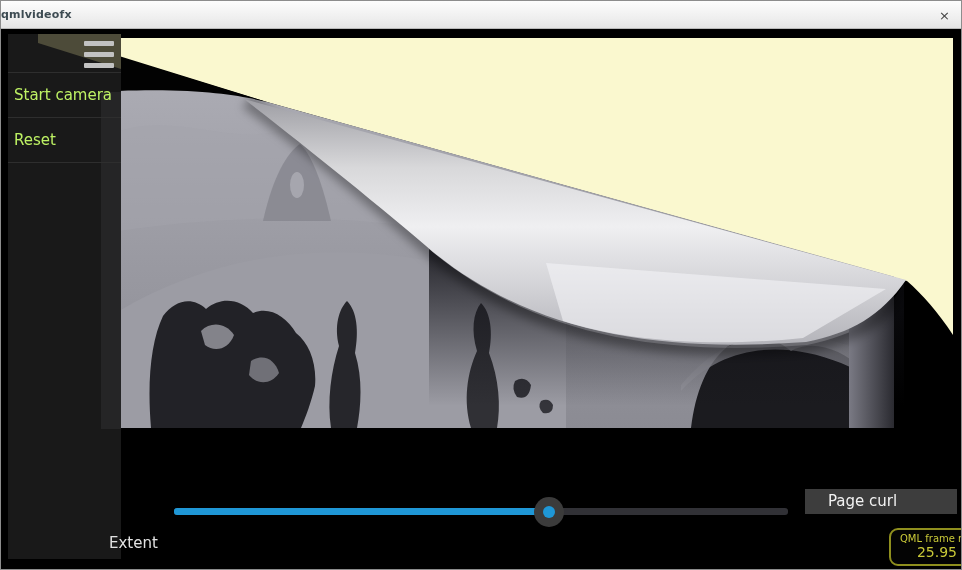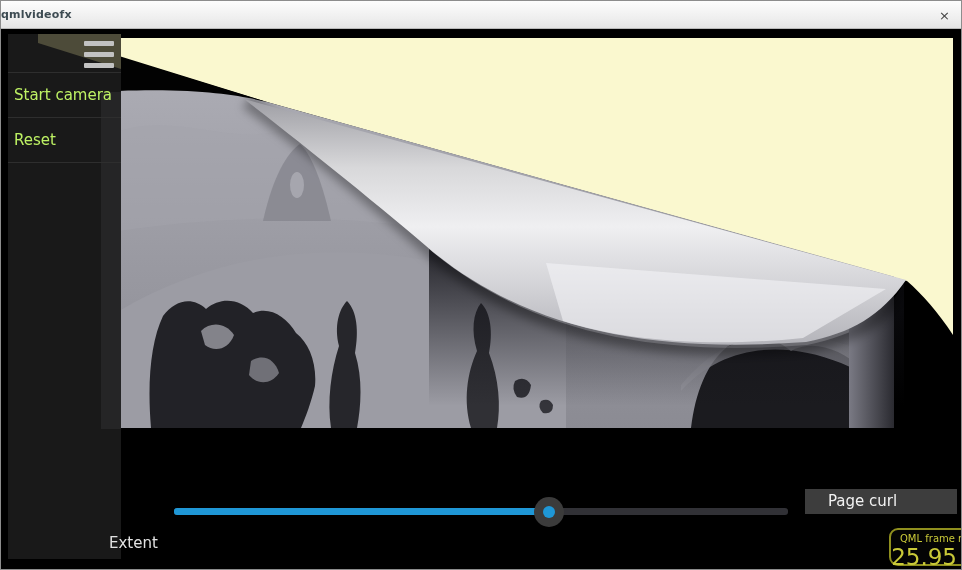--- a/index.html
+++ b/index.html
@@ -83,21 +83,21 @@
   }
   #fps-badge{
     position:absolute;left:888px;top:527px;width:92px;height:38px;
     border:2px solid var(--fps-border,#8f8f1e);border-radius:9px;
     background:#040404;box-sizing:border-box;
   }
   #fps-badge .fps-label{
     margin:3px 0 0 9px;font-size:10px;color:var(--fps-yellow,#c9c938);white-space:nowrap;
   }
   #fps-badge .fps-value{
-    margin:0 22px 0 0;text-align:right;font-size:23px;color:var(--fps-yellow,#c9c938);
+    margin:0 22px 0 0;text-align:right;font-size:14px;color:var(--fps-yellow,#c9c938);
   }
 </style>
 </head>
 <body>
 
 <div id="window">
 
   <svg id="scene" width="962" height="570" viewBox="0 0 962 570">
     <defs>
       <linearGradient id="skyGrad" x1="0" y1="0" x2="0" y2="1">

